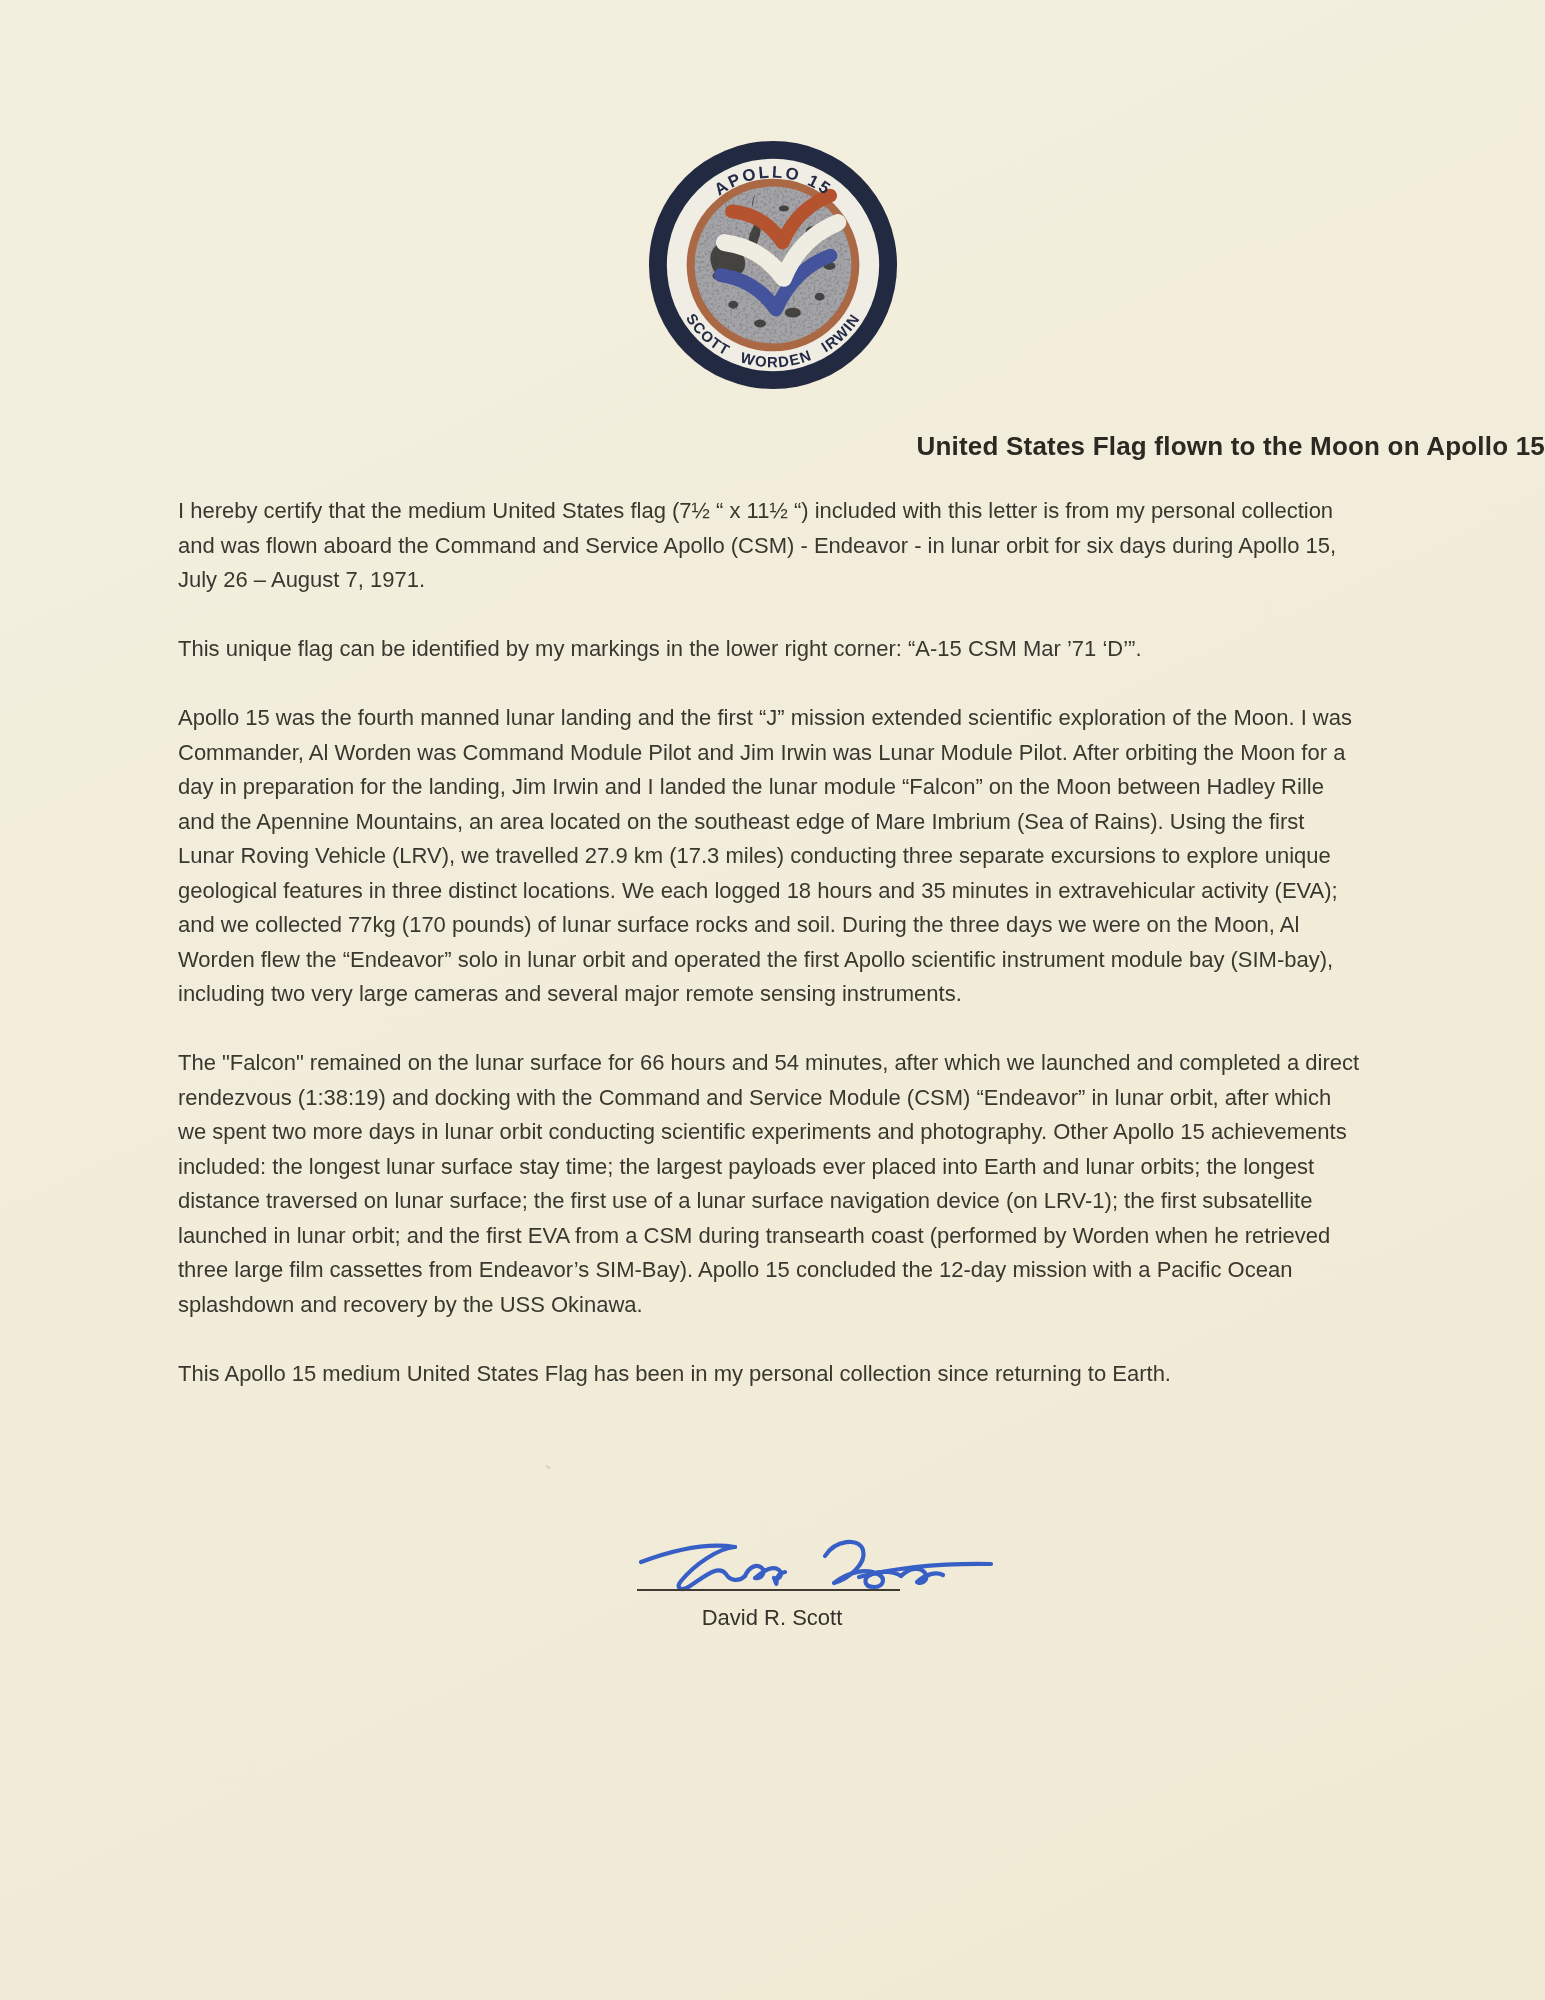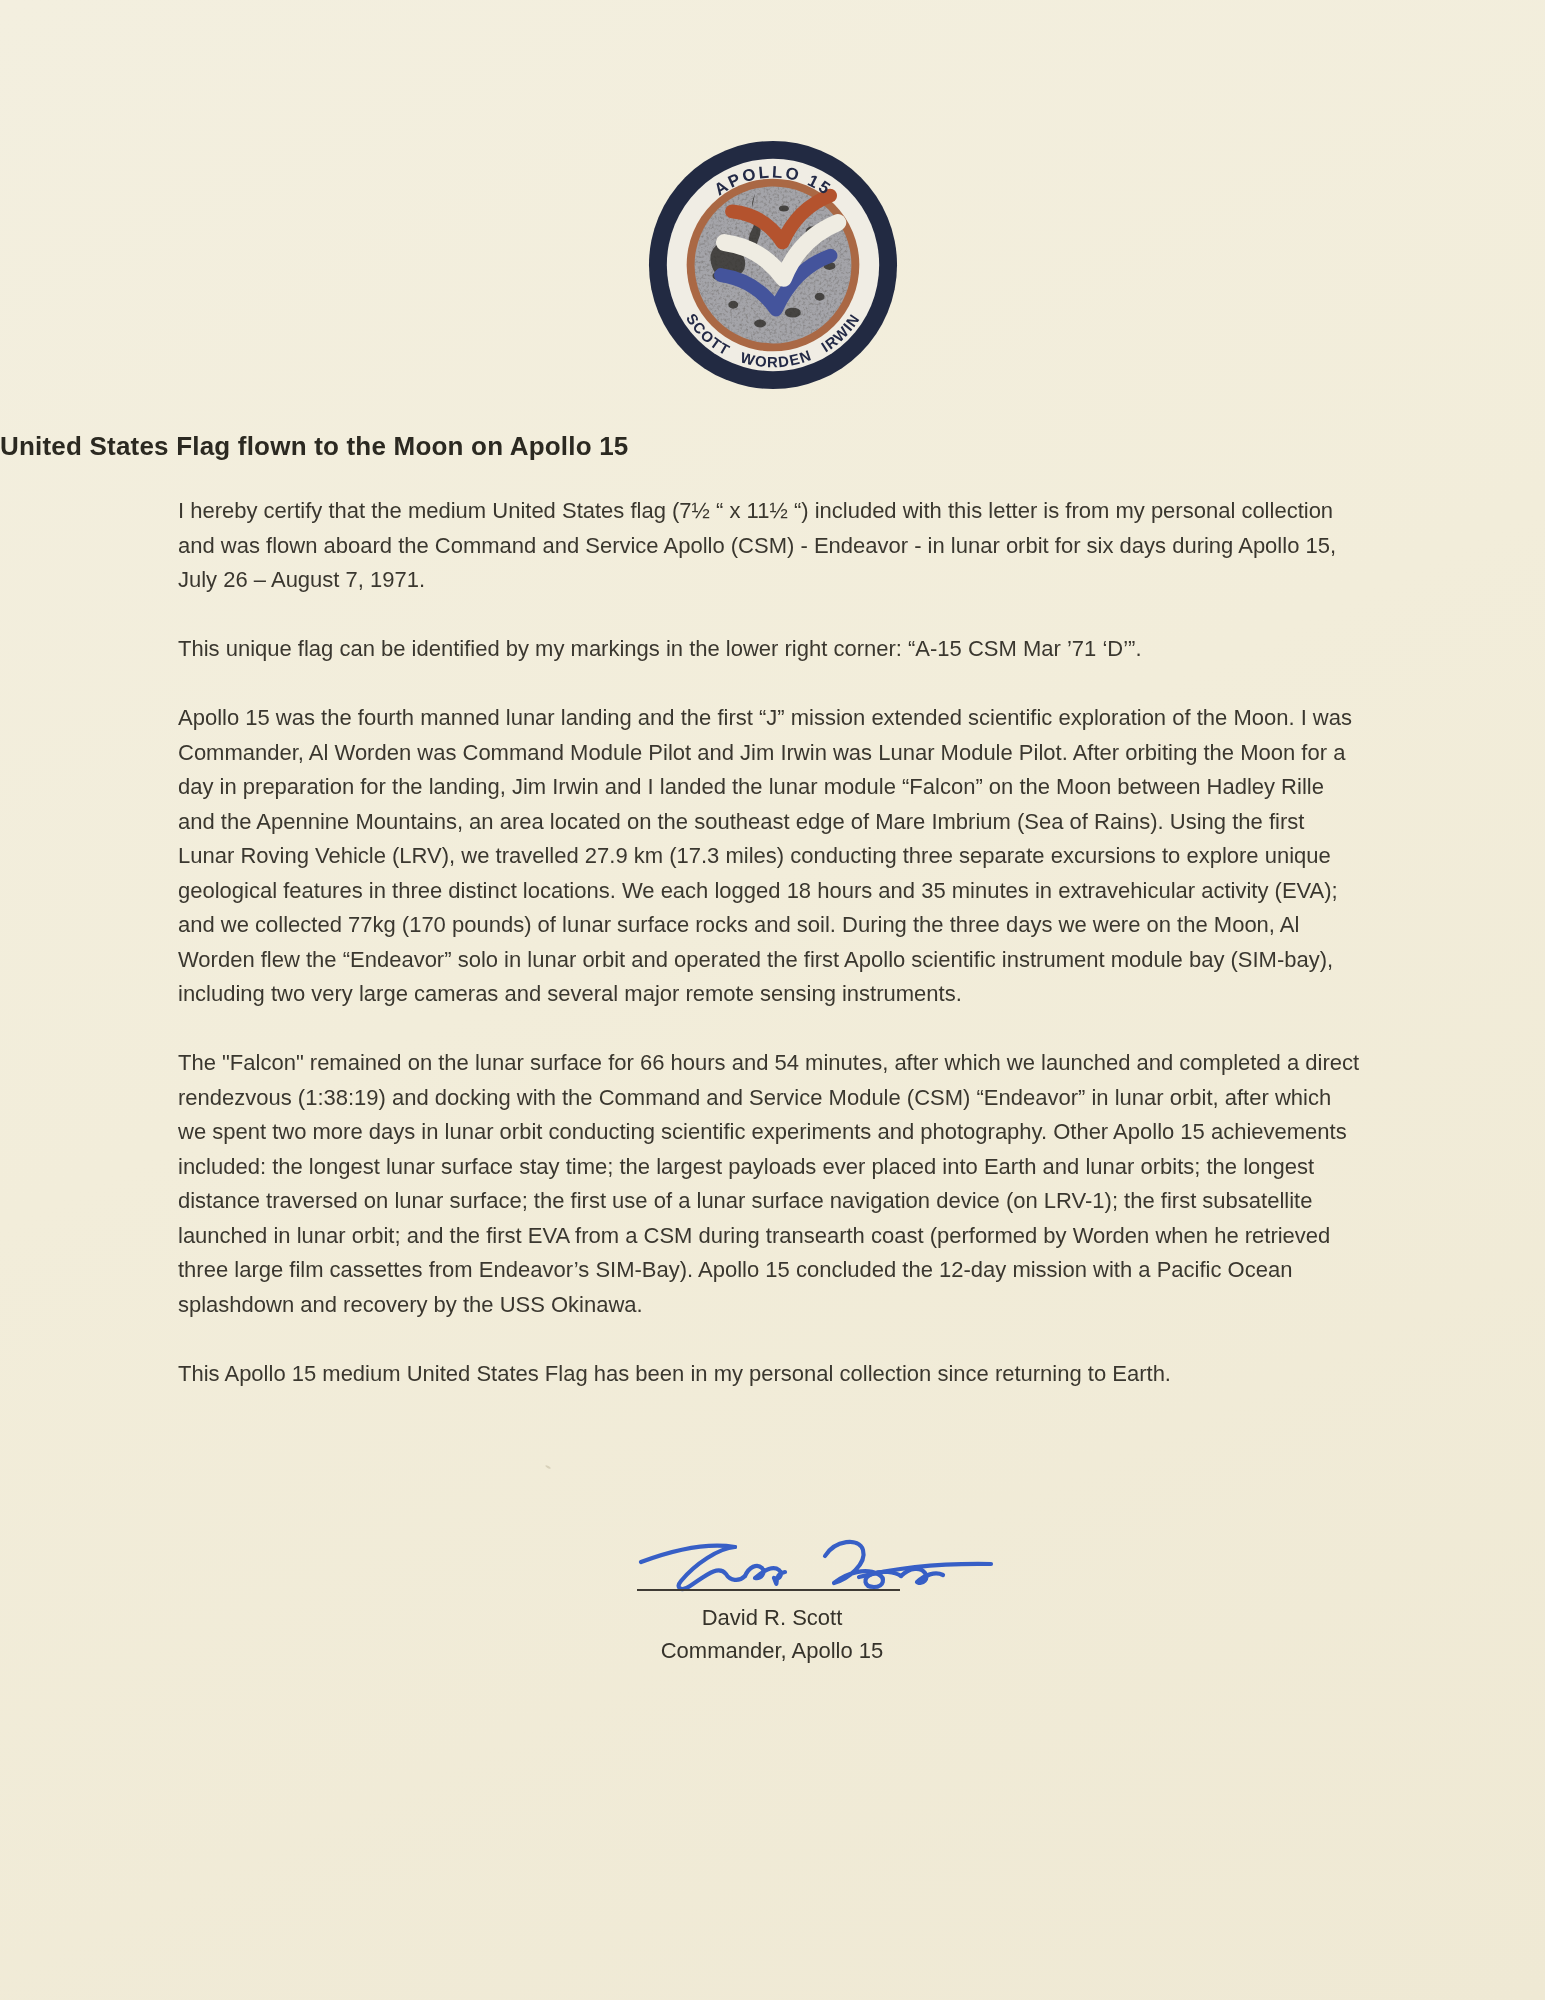--- a/index.html
+++ b/index.html
@@ -9,21 +9,21 @@
     width:1545px; height:2000px;
     margin:0 auto;
     background:linear-gradient(155deg,#f3efdf 0%,#f2edda 45%,#efe9d4 100%);
     font-family:"Liberation Sans", sans-serif;
     color:#3a372f;
     overflow:hidden;
   }
   .patch { position:absolute; left:644px; top:136px; width:258px; height:258px; }
   .title {
     position:absolute; left:0; right:0; top:431px;
-    margin:0; text-align:left;
+    margin:0; text-align:right;
     font-size:26px; font-weight:bold; color:#2b2921; letter-spacing:0.2px;
   }
   .body-text {
     position:absolute; left:178px; top:494px; width:1185px;
     font-size:22px; line-height:34.5px; text-align:left;
   }
   .body-text p { margin:0 0 34.5px 0; }
   .it { }
   .signature-ink { position:absolute; left:633px; top:1534px; width:368px; height:64px; }
   .signature-line { position:absolute; left:637px; top:1589px; width:263px; height:2px; background:#3f3b34; }
@@ -101,17 +101,16 @@
       <path d="M192,22 C202,6 226,3 230,16 C234,30 215,45 201,49 C215,38 233,34 245,40 C253,44 251,53 241,53 C231,53 229,44 239,40 C249,36 262,38 268,42"></path>
       <path d="M268,42 C277,33 288,33 292,39 C296,45 290,51 284,48 C292,41 302,37 310,41"></path>
       <path d="M226,43 C262,34 305,29 358,30"></path>
     </g>
   </svg>
 
   <div class="signature-line"></div>
 
   <div class="signer">
     <div>David R. Scott</div>
-    <div>Commander, Apollo 15</div>
   </div>
 
   <div class="paper-speck"></div>
 </div>
 
 </body></html>

